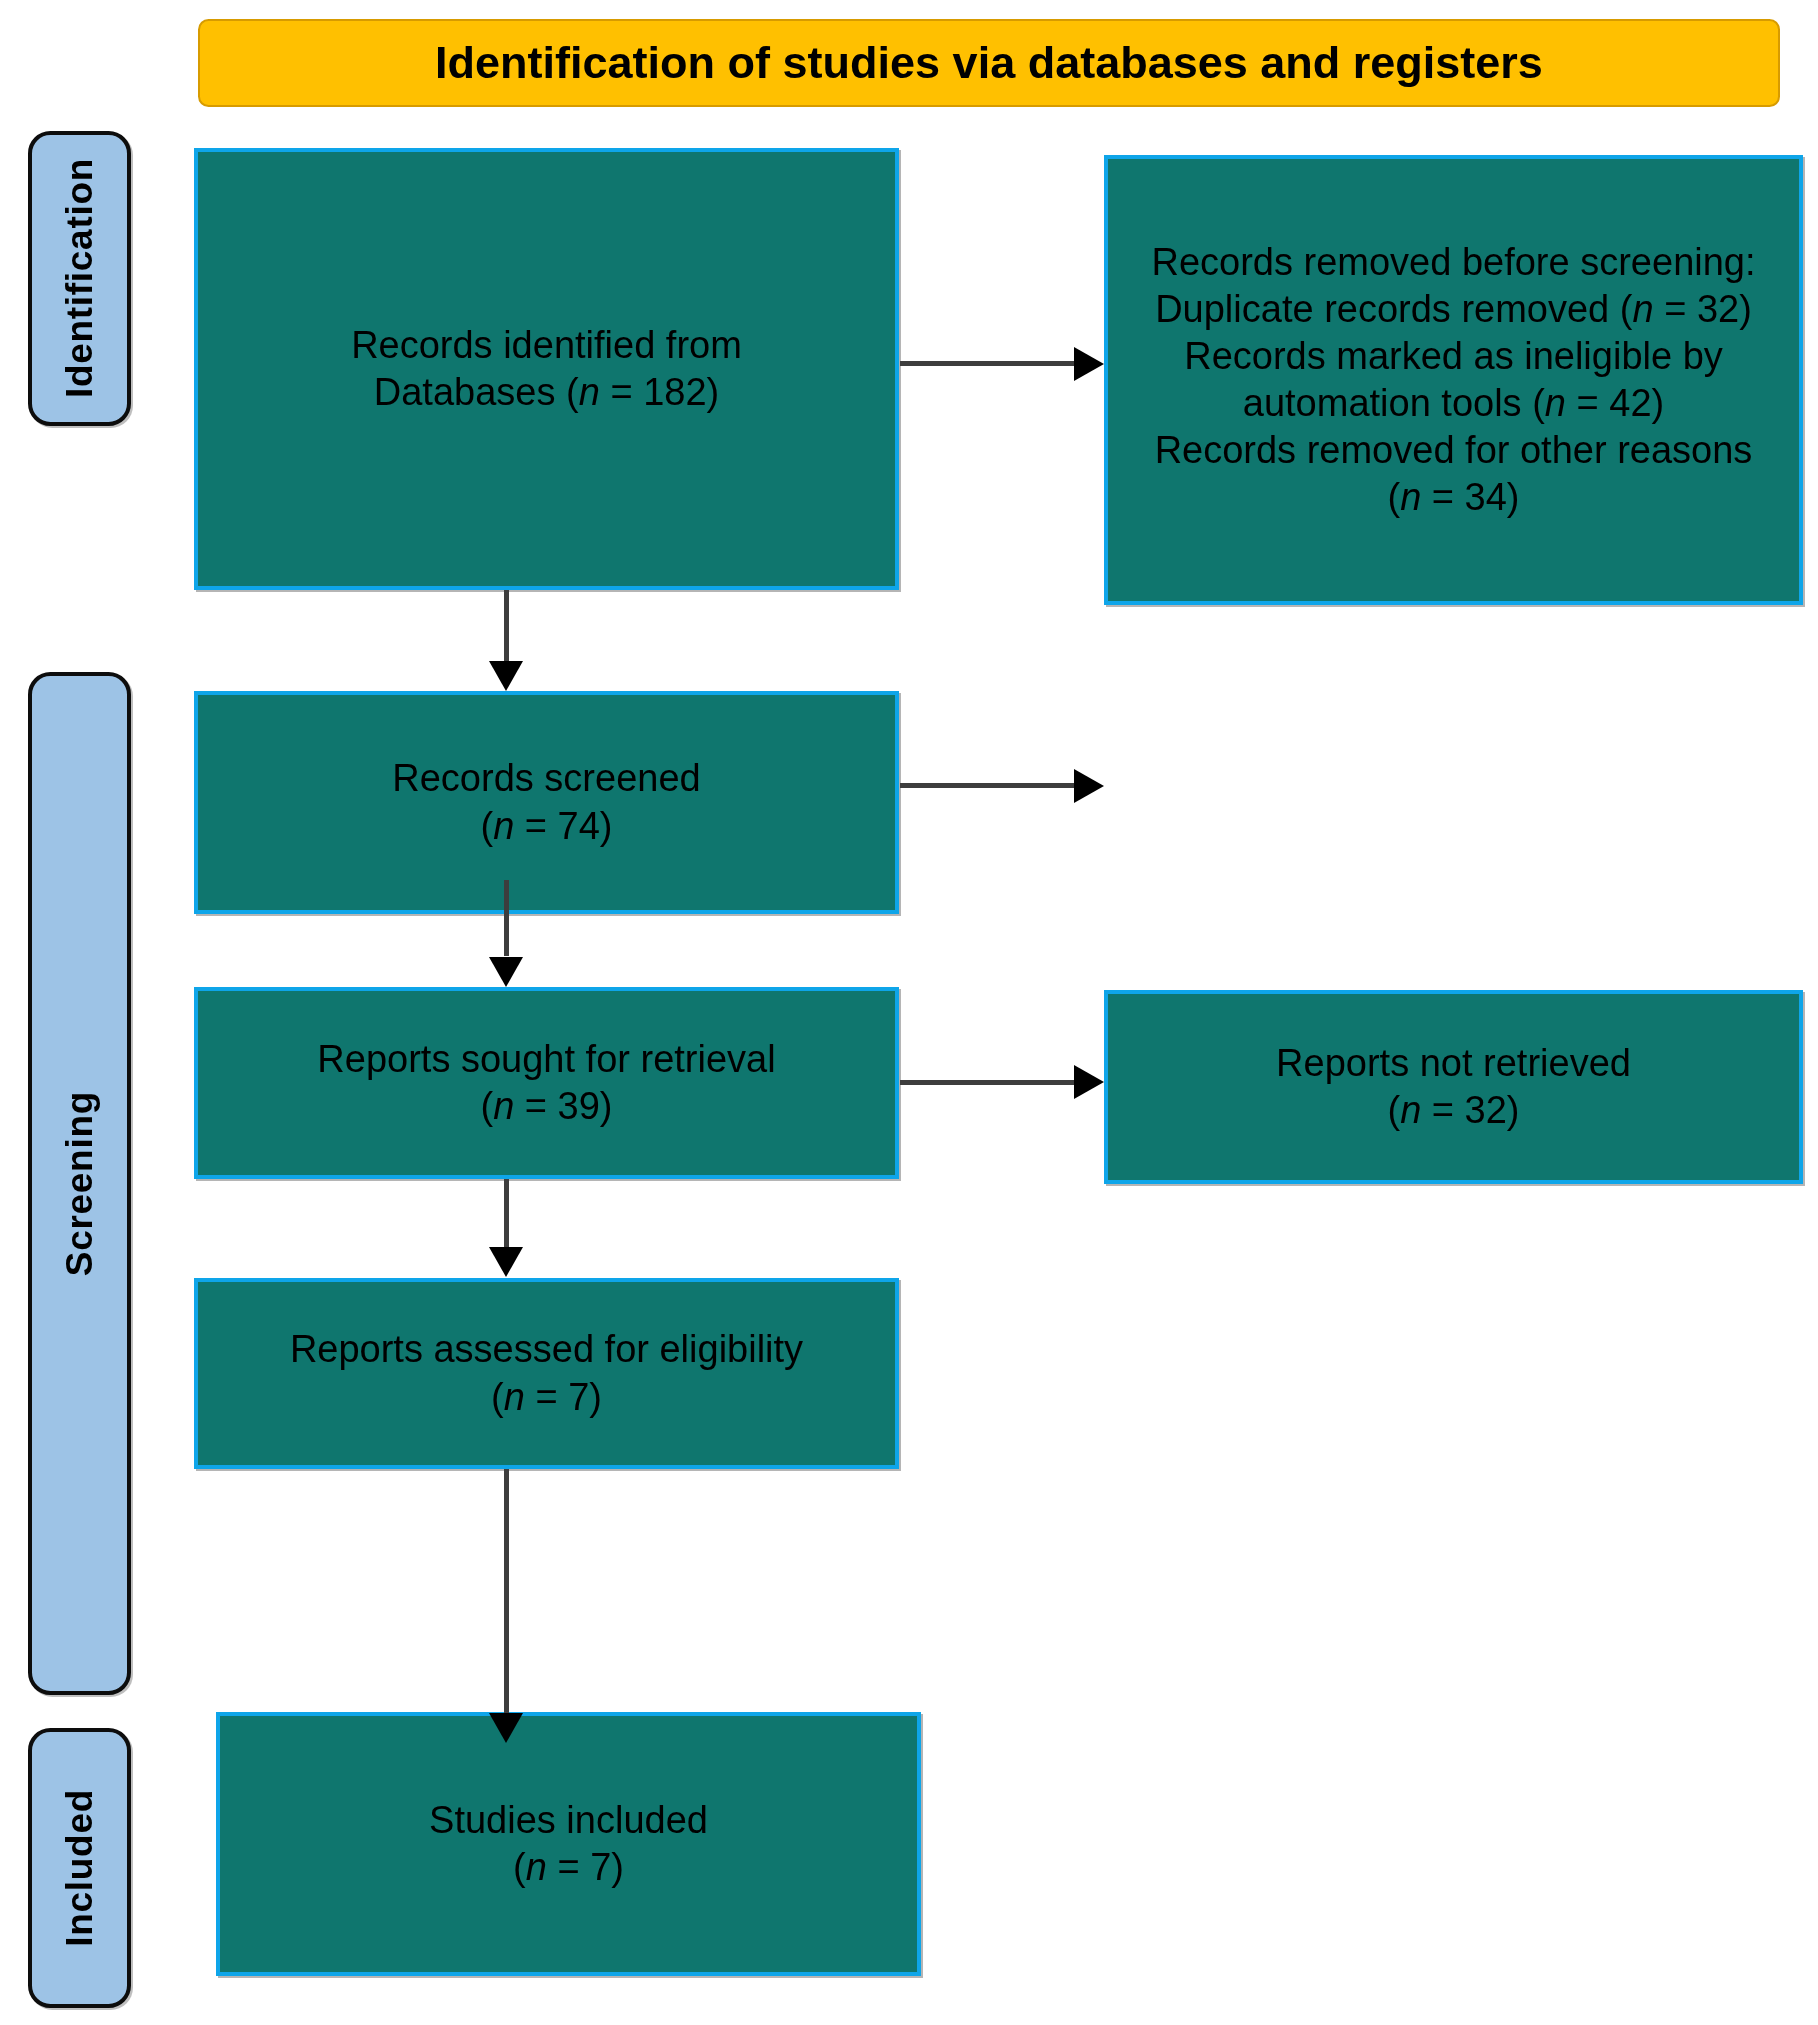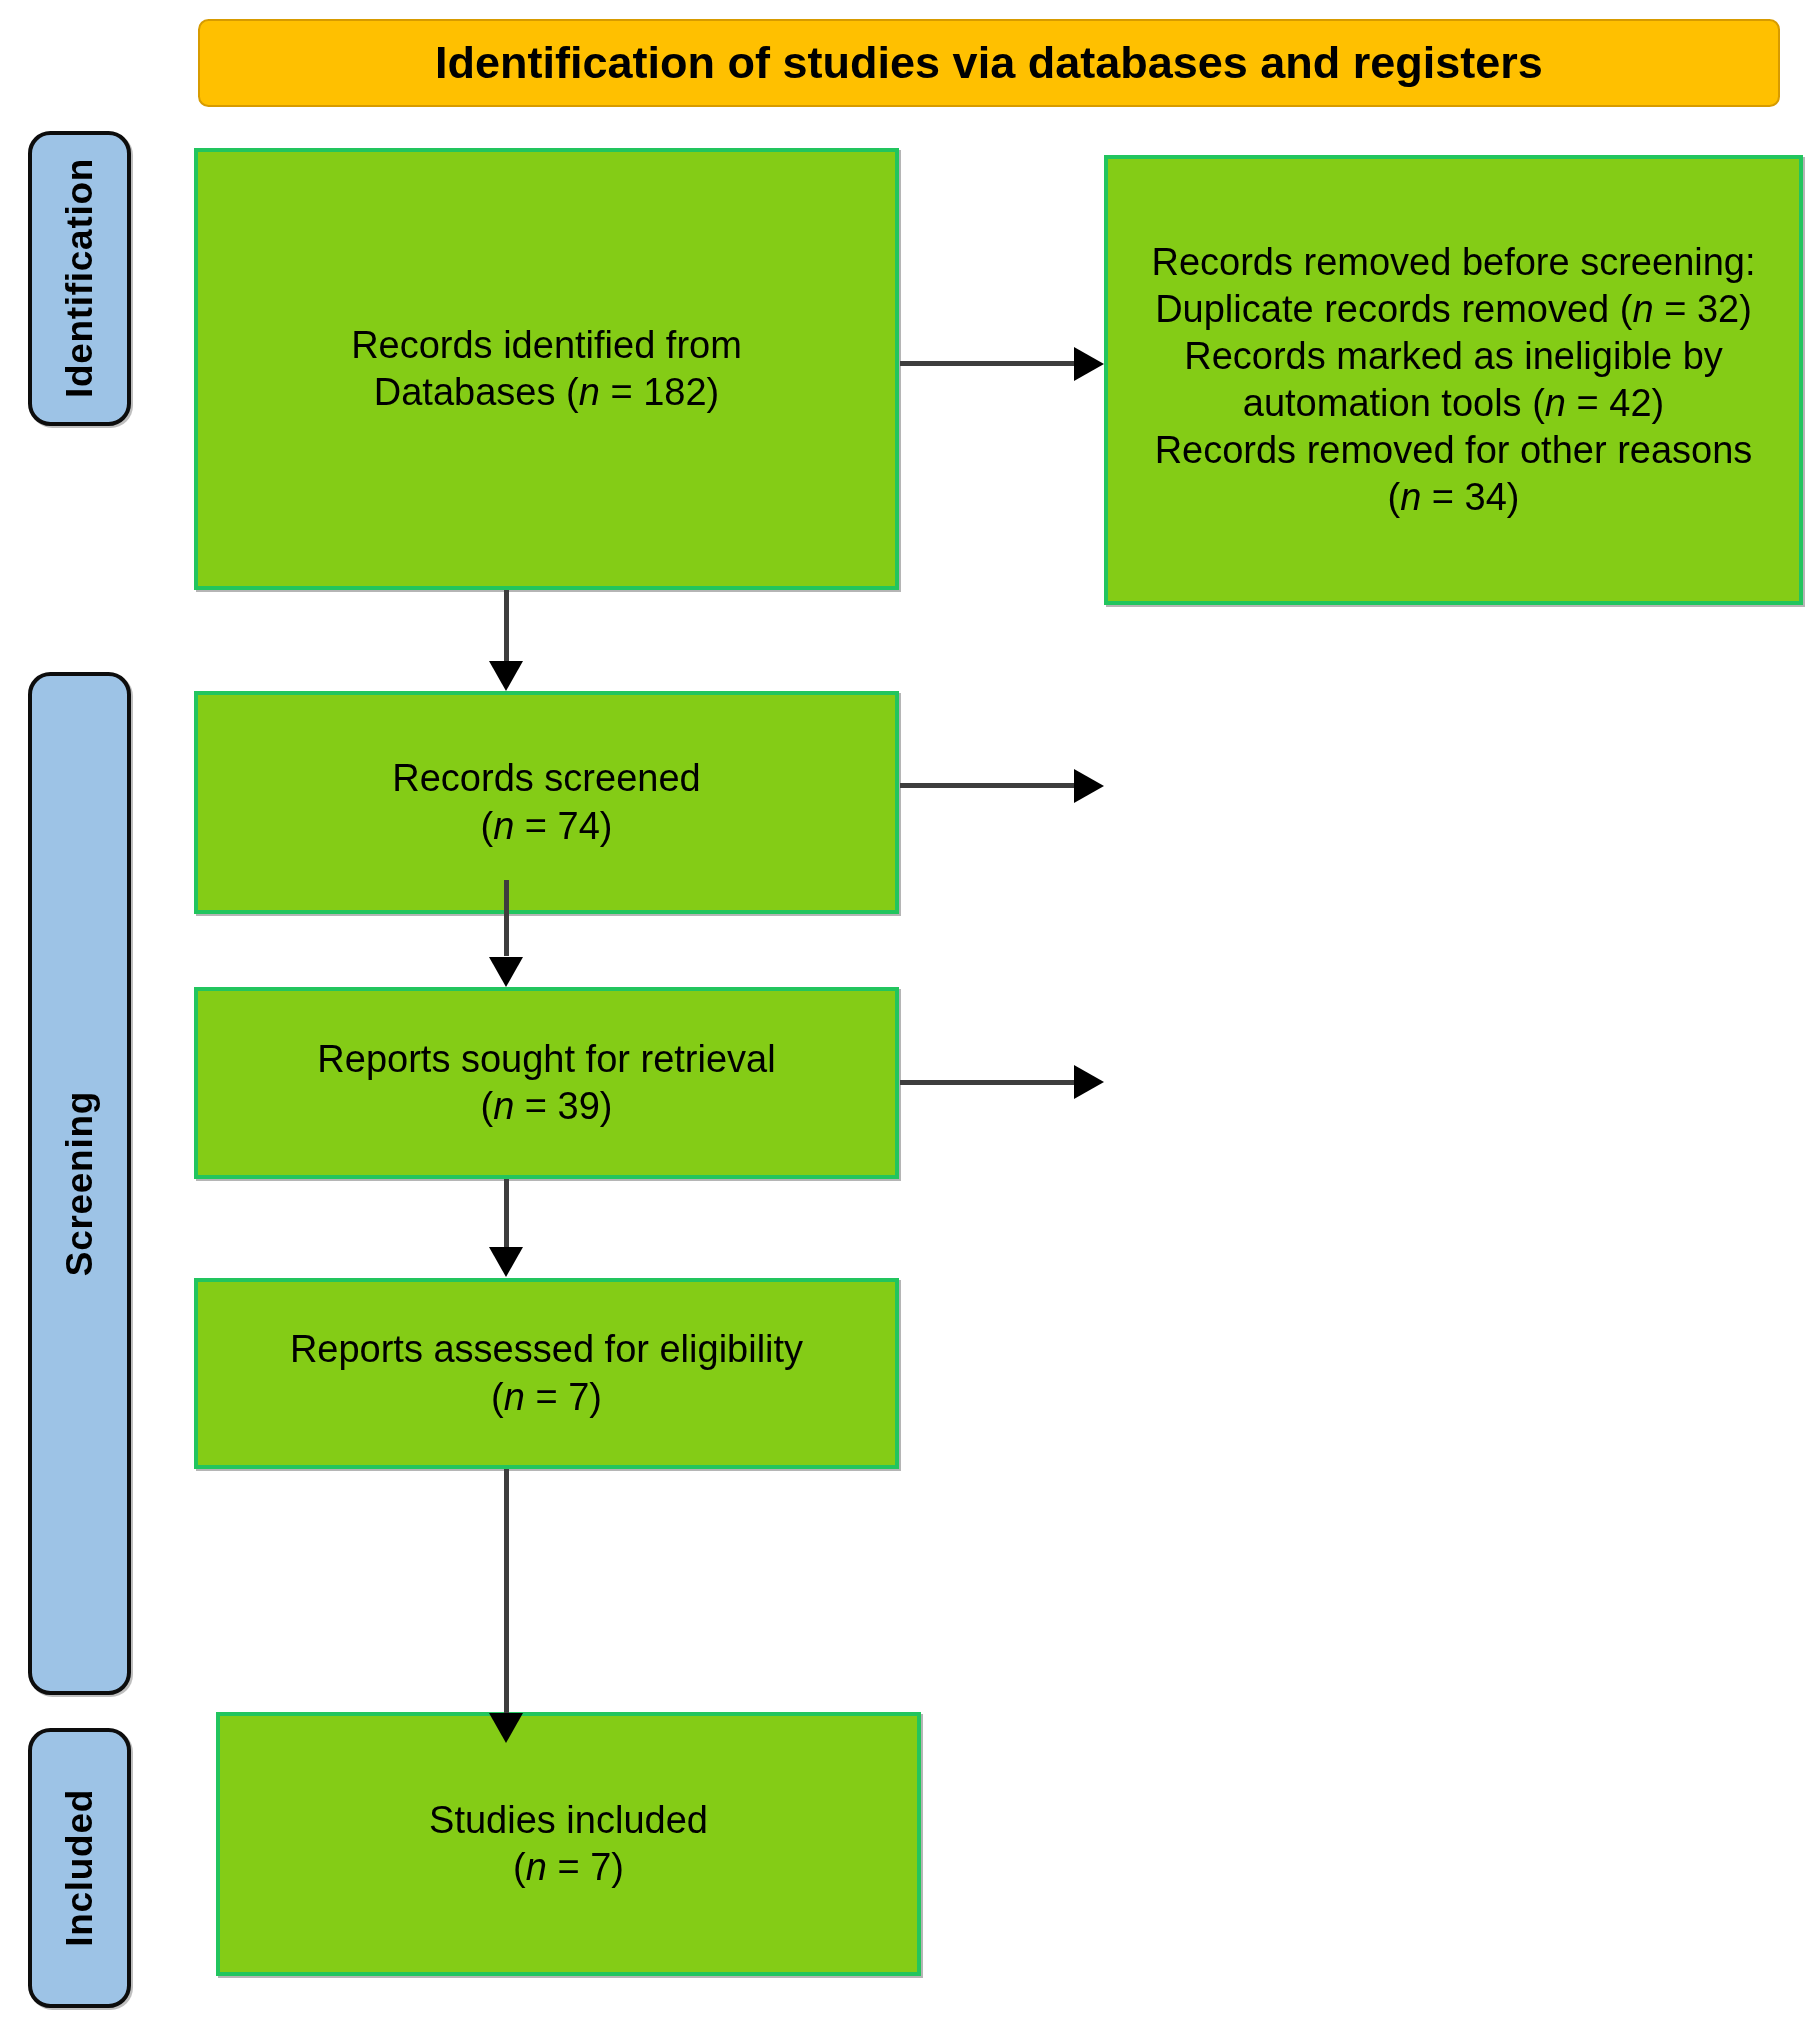--- a/index.html
+++ b/index.html
@@ -28,23 +28,23 @@
   }
   .stage .vtext{
     writing-mode:vertical-rl;transform:rotate(180deg);
     font-size:37px;font-weight:bold;letter-spacing:0.7px;
   }
   #stage-identification{top:131px;height:295px;}
   #stage-screening{top:672px;height:1023px;}
   #stage-included{top:1728px;height:280px;}
   
   .fbox{
-    position:absolute;background:#84cc16;
+    position:absolute;background:#0f766e;
     box-sizing:border-box;
-    border:4px solid #22c55e;
+    border:4px solid #0ea5e9;
     box-shadow:2px 2px 0 0 rgba(90,90,90,0.45);
     display:flex;flex-direction:column;align-items:center;justify-content:center;
     text-align:center;font-size:38px;line-height:1.24;
     padding:0 26px;
   }
   .fbox.pad-lg{padding:0 40px;}
   .fbox em{font-style:italic;}
   .col-l{left:194px;width:705px;}
   .col-r{left:1104px;width:699px;}
   #box-records-identified{top:148px;height:442px;}
@@ -104,20 +104,24 @@
       <div class="bline">Records screened</div>
       <div class="bline">(<em>n</em> = 74)</div>
     </div>
 
 
   <div class="fbox col-l" id="box-reports-sought">
       <div class="bline">Reports sought for retrieval</div>
       <div class="bline">(<em>n</em> = 39)</div>
     </div>
 
+  <div class="fbox col-r" id="box-reports-not-retrieved">
+      <div class="bline">Reports not retrieved</div>
+      <div class="bline">(<em>n</em> = 32)</div>
+    </div>
 
   <div class="fbox col-l" id="box-reports-assessed">
       <div class="bline">Reports assessed for eligibility</div>
       <div class="bline">(<em>n</em> = 7)</div>
     </div>
 
   <div class="fbox col-l" id="box-studies-included">
       <div class="bline">Studies included</div>
       <div class="bline">(<em>n</em> = 7)</div>
     </div>

